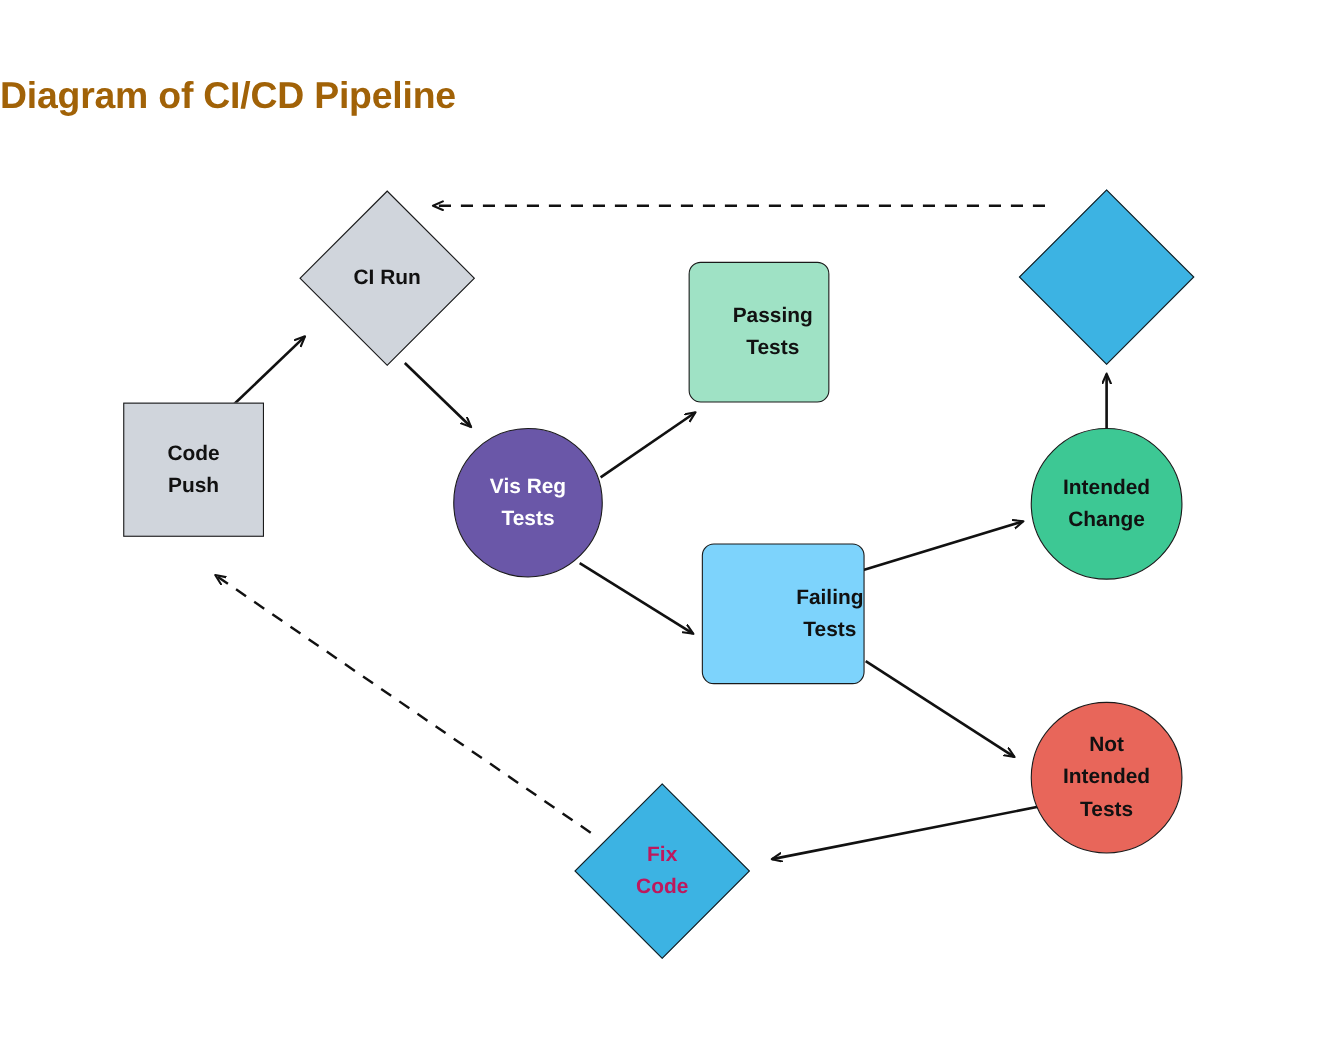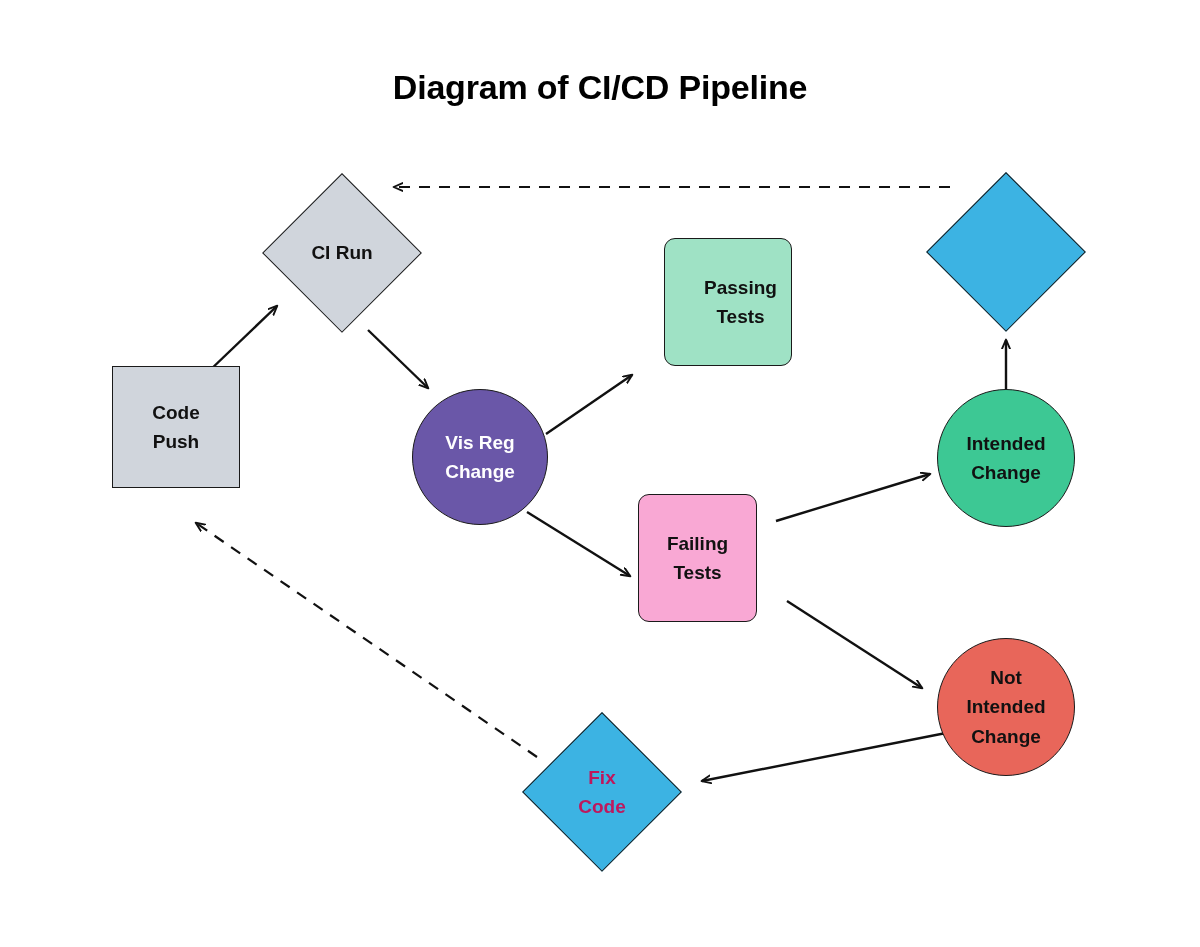--- a/index.html
+++ b/index.html
@@ -18,24 +18,24 @@
     position: relative;
     width: 1200px;
     height: 947px;
     background: #ffffff;
   }
   .diagram-title {
     position: absolute;
     left: 0;
     top: 68px;
     width: 1200px;
-    text-align: center;
+    text-align: left;
     font-size: 34px;
     font-weight: bold;
-    color: #000000;
+    color: #a16207;
     letter-spacing: -0.2px;
   }
   svg.edges {
     position: absolute;
     left: 0;
     top: 0;
     width: 1200px;
     height: 947px;
     overflow: visible;
   }
@@ -108,47 +108,47 @@
         <path d="M 950 187 L 394 187" fill="none" stroke="#111111" stroke-width="2.2" stroke-linecap="butt" stroke-dasharray="11 9" marker-end="url(#arrowhead)"></path>
         <path d="M 537 757 L 196 523" fill="none" stroke="#111111" stroke-width="2.2" stroke-linecap="butt" stroke-dasharray="11 9" marker-end="url(#arrowhead)"></path>
       </g>
   </svg>
 
   <div id="node-layer">
       <div class="node node-rect" style="left: 112px; top: 366px; width: 128px; height: 122px; background: rgb(208, 213, 220);">
         <div class="node-label" style="color: rgb(17, 17, 17);">Code
 Push</div>
       </div>
-      <div class="node node-diamond" style="left: 262px; top: 173px; width: 160px; height: 160px;">
+      <div class="node node-diamond" style="left: 272px; top: 173px; width: 160px; height: 160px;">
         <div class="diamond-shape" style="background: rgb(208, 213, 220);"></div>
         <div class="node-label" style="color: rgb(17, 17, 17);">CI Run</div>
       </div>
       <div class="node light-text node-circle" style="left: 412px; top: 389px; width: 136px; height: 136px; background: rgb(106, 87, 168);">
         <div class="node-label" style="color: rgb(255, 255, 255);">Vis Reg
-Change</div>
+Tests</div>
       </div>
-      <div class="node node-rect rounded" style="left: 664px; top: 238px; width: 128px; height: 128px; background: rgb(159, 226, 197); padding-left: 25px;">
+      <div class="node node-rect rounded" style="left: 626px; top: 238px; width: 128px; height: 128px; background: rgb(159, 226, 197); padding-left: 25px;">
         <div class="node-label" style="color: rgb(17, 17, 17);">Passing
 Tests</div>
       </div>
-      <div class="node node-rect rounded" style="left: 638px; top: 494px; width: 119px; height: 128px; background: #f9a8d4;">
+      <div class="node node-rect rounded" style="left: 638px; top: 494px; width: 148px; height: 128px; background: #7dd3fc; justify-content: flex-end;">
         <div class="node-label" style="color: rgb(17, 17, 17);">Failing
 Tests</div>
       </div>
       <div class="node node-diamond" style="left: 926px; top: 172px; width: 160px; height: 160px;">
         <div class="diamond-shape" style="background: rgb(60, 179, 227);"></div>
       </div>
       <div class="node node-circle" style="left: 937px; top: 389px; width: 138px; height: 138px; background: rgb(61, 200, 148);">
         <div class="node-label" style="color: rgb(17, 17, 17);">Intended
 Change</div>
       </div>
       <div class="node node-circle" style="left: 937px; top: 638px; width: 138px; height: 138px; background: rgb(232, 102, 90);">
         <div class="node-label" style="color: rgb(17, 17, 17);">Not
 Intended
-Change</div>
+Tests</div>
       </div>
       <div class="node node-diamond" style="left: 522px; top: 712px; width: 160px; height: 160px;">
         <div class="diamond-shape" style="background: rgb(60, 179, 227);"></div>
         <div class="node-label" style="color: #be185d;">Fix
 Code</div>
       </div>
     </div>
 
 </div>
 

